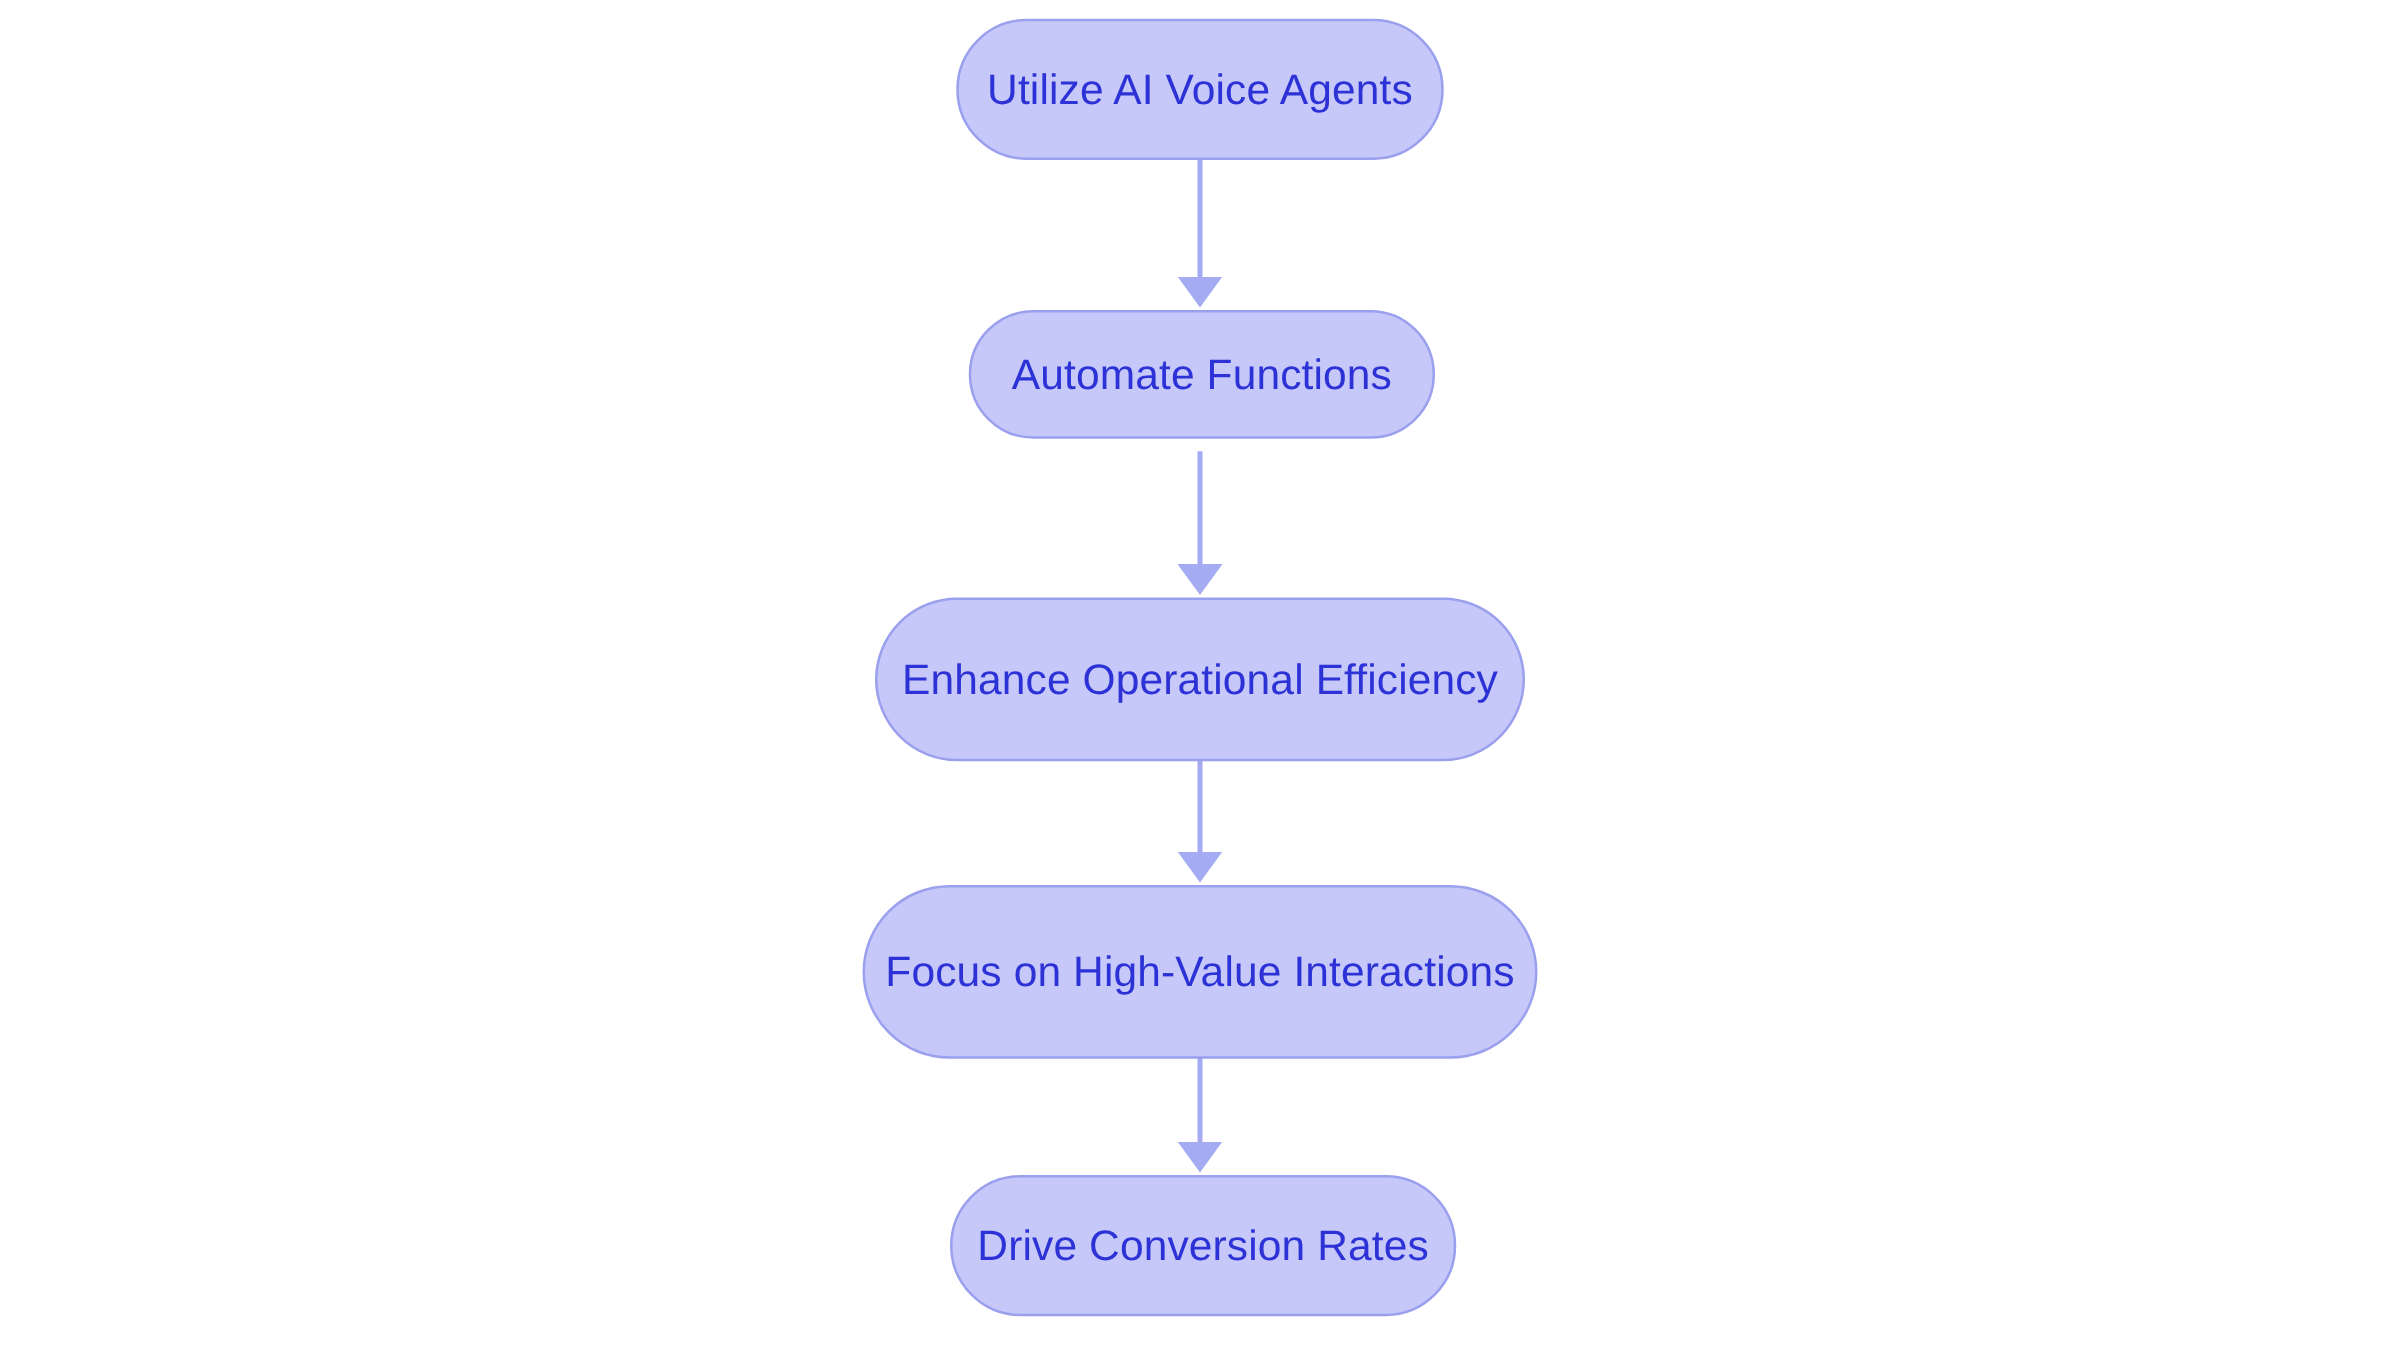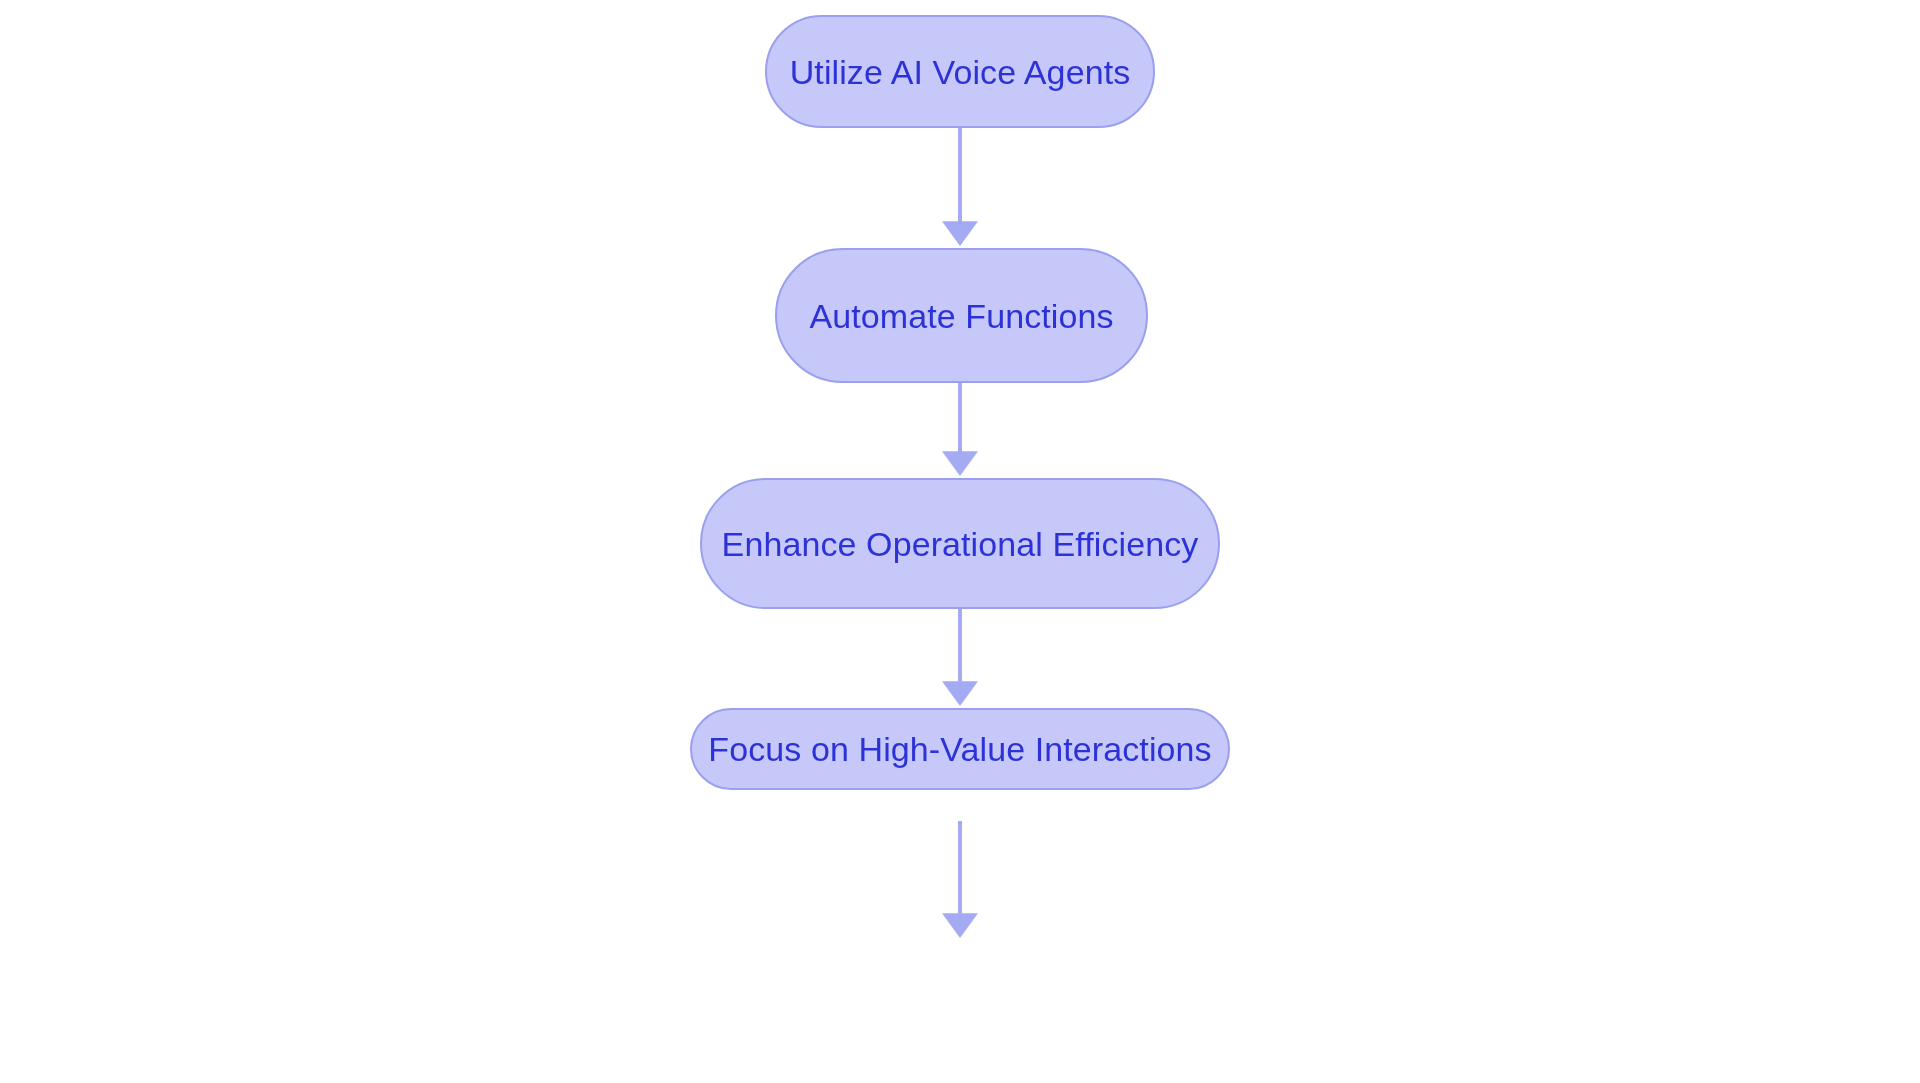--- a/index.html
+++ b/index.html
@@ -54,23 +54,23 @@
     color: #2d32d6;
     letter-spacing: 0.1px;
     white-space: nowrap;
     line-height: 1;
     text-align: center;
     user-select: none;
   }
 
   
   #node-0 { left: 765px;  top: 15px;   width: 390px; height: 113px; }
-  #node-1 { left: 775px;  top: 248px;  width: 373px; height: 135px; }
+  #node-1 { left: 775px;  top: 248px;  width: 373px; height: 103px; }
   #node-2 { left: 700px;  top: 478px;  width: 520px; height: 131px; }
-  #node-3 { left: 690px;  top: 708px;  width: 540px; height: 82px; }
+  #node-3 { left: 690px;  top: 708px;  width: 540px; height: 139px; }
   #node-4 { left: 760px;  top: 940px;  width: 405px; height: 113px; }
 </style>
 </head>
 <body>
 
 <div id="flowchart-canvas">
 
   <svg class="connector" viewBox="0 0 1920 1083" width="1920" height="1083" xmlns="http://www.w3.org/2000/svg" aria-hidden="true">
     <defs>
       <marker id="arrowhead" markerWidth="9" markerHeight="9" refX="2.2" refY="4.5" orient="auto" markerUnits="strokeWidth">
@@ -95,14 +95,17 @@
   </div>
 
   <div class="node" id="node-2">
     <span class="node-label">Enhance Operational Efficiency</span>
   </div>
 
   <div class="node" id="node-3">
     <span class="node-label">Focus on High-Value Interactions</span>
   </div>
 
+  <div class="node" id="node-4">
+    <span class="node-label">Drive Conversion Rates</span>
+  </div>
 
 </div>
 
 </body></html>

